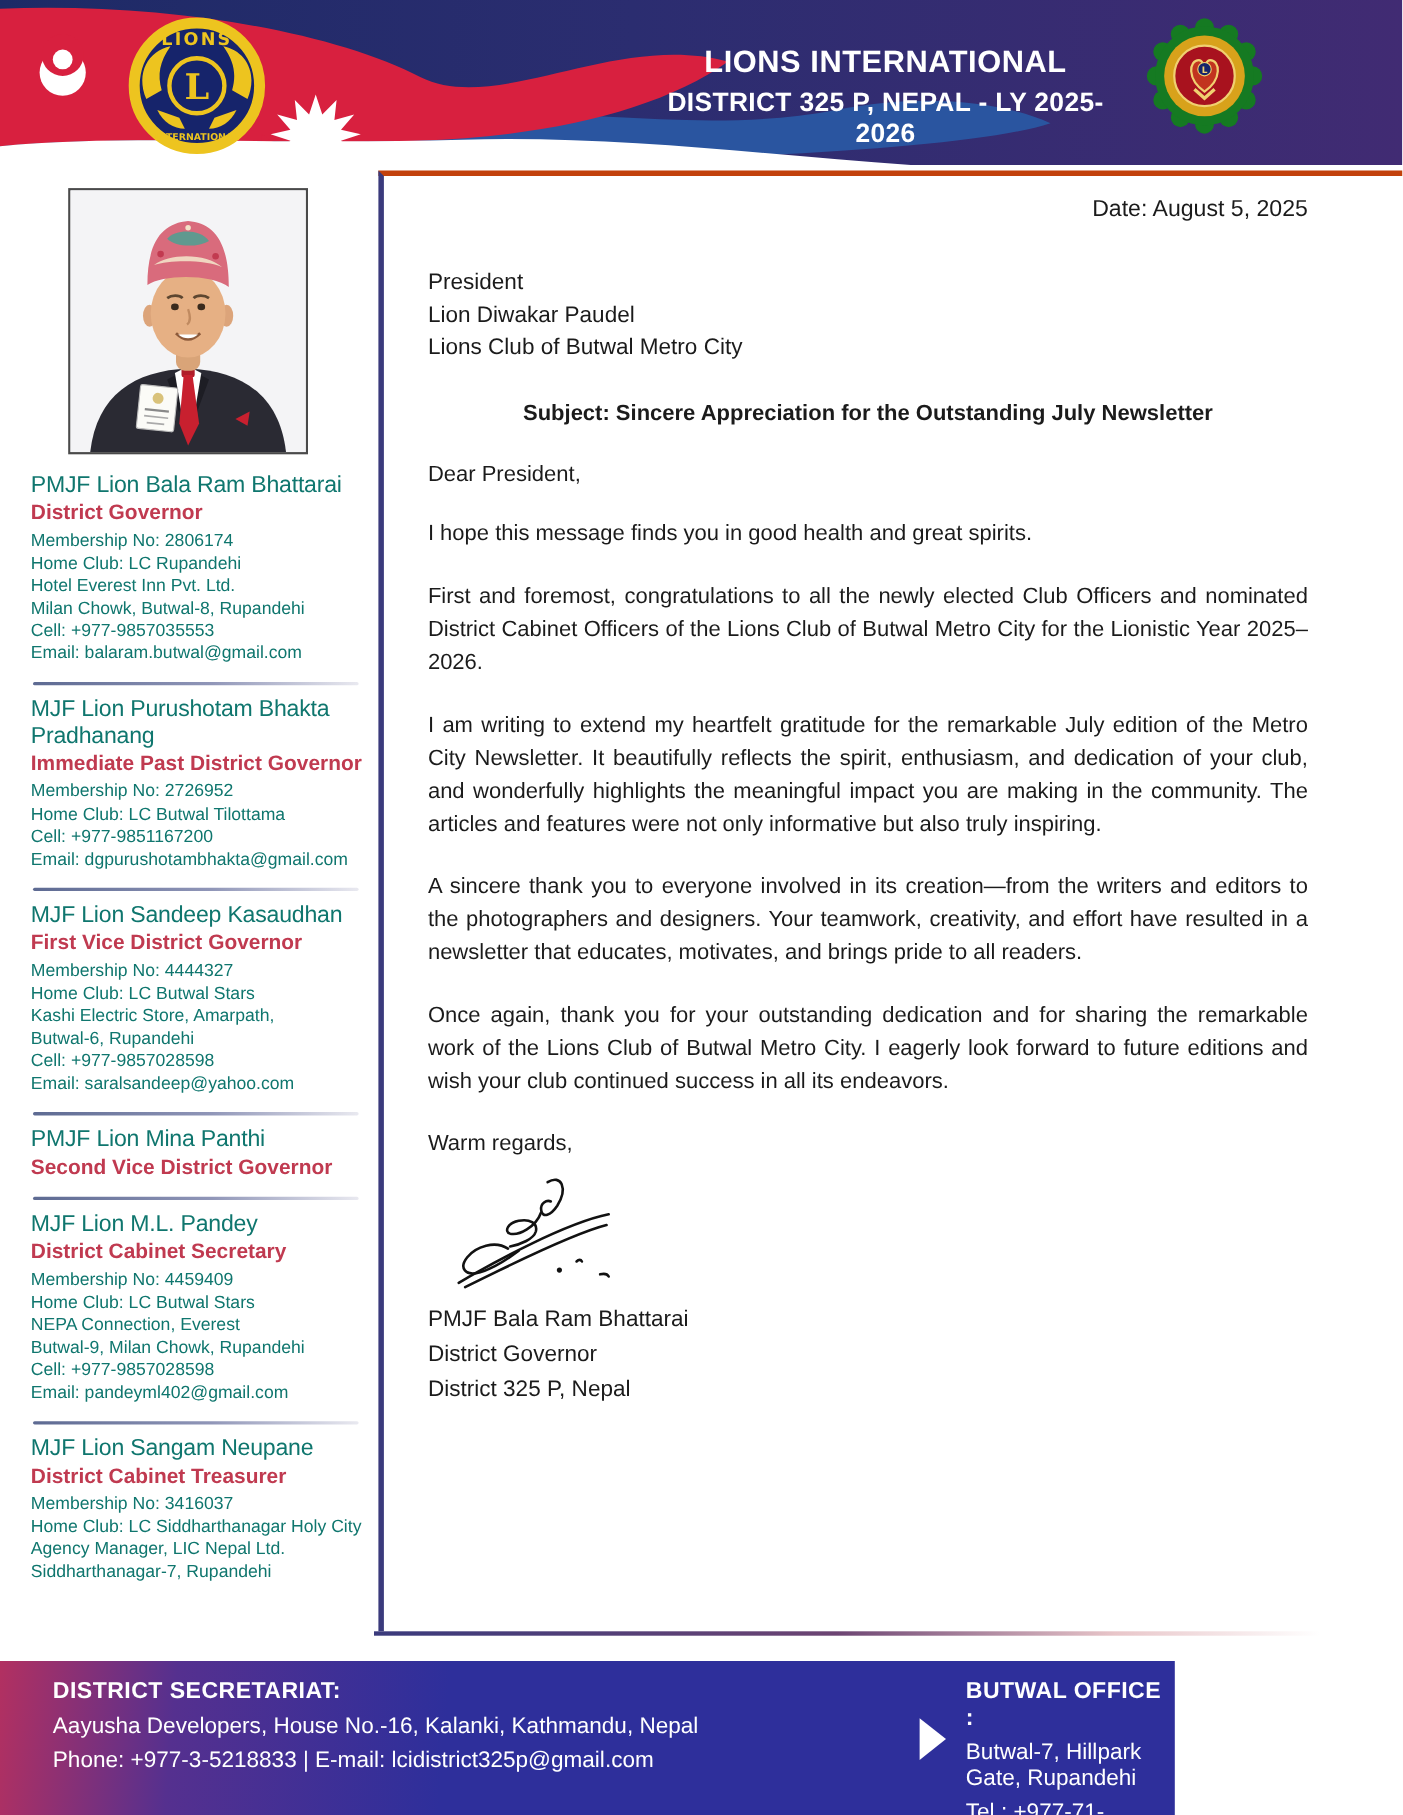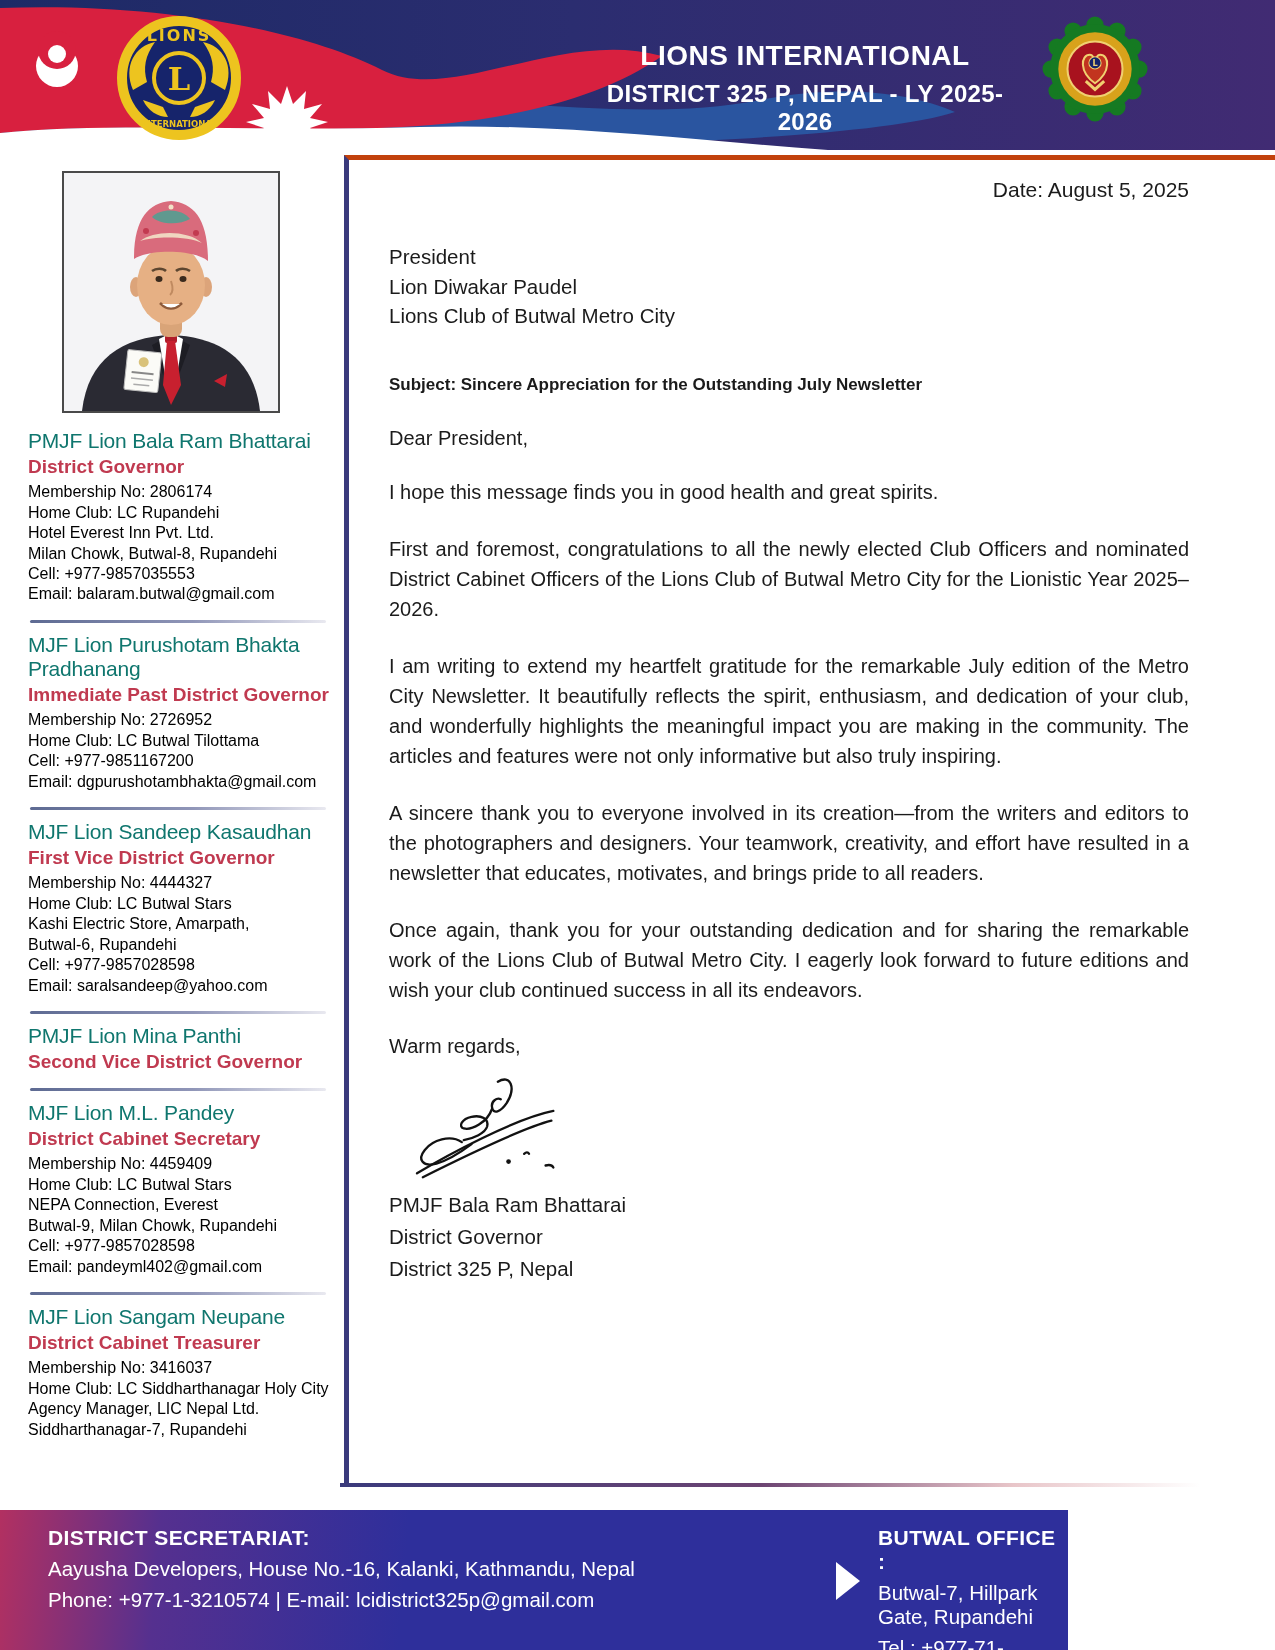--- a/index.html
+++ b/index.html
@@ -16,33 +16,33 @@
   .logo-left{position:absolute;top:8px;left:103px;width:152px;height:140px;}
   .logo-right{position:absolute;top:16px;left:1042px;width:106px;height:106px;}
 
   
   .sidebar{position:absolute;top:163px;left:28px;width:302px;}
   .photo-frame{width:214px;height:238px;margin:8px 0 16px 34px;border:2px solid #4a4a4a;background:#f4f4f6;}
   .officer{margin-top:10px;}
   .officer-name{color:#0f766e;font-weight:normal;font-size:21px;line-height:1.15;letter-spacing:-.2px;}
   .officer-title{color:#c03a50;font-weight:bold;font-size:19px;margin-top:3px;}
   .officer-details{margin-top:4px;}
-  .detail-line{font-size:16px;line-height:1.28;color:#000000;}
+  .detail-line{font-size:16px;line-height:1.28;color:#0f766e;}
   .sep{height:3px;margin:15px 4px 6px 2px;border-radius:2px;
        background:linear-gradient(to right,#5d6a92,#9096b8 55%,#e9e9f0);}
 
   
   .letter{position:absolute;left:344px;top:155px;width:935px;height:1328px;box-sizing:border-box;
           border-top:5px solid #c2410c;border-left:5px solid #3a3a7c;
           padding:12px 90px 11px 40px;}
   .letter-bottom-line{position:absolute;left:340px;top:1483px;width:935px;height:4px;
           background:linear-gradient(to right,#3a3a7c 0%,#6c4472 45%,rgba(190,90,100,.35) 72%,rgba(190,90,100,0) 92%);}
   .date-line{text-align:right;font-size:21px;margin-top:6px;}
   .recipient{margin-top:40px;font-size:20.5px;line-height:1.45;}
-  .subject{margin-top:44px;text-align:left;font-weight:bold;font-size:17px;}
+  .subject{margin-top:34px;text-align:center;font-weight:bold;font-size:20px;}
   .salutation{margin-top:32px;font-size:20px;}
   .paragraphs .para{margin-top:27px;font-size:20px;line-height:1.5;text-align:justify;}
   .closing{margin-top:30px;font-size:20px;}
   .signature{margin:14px 0 0 8px;}
   .sign-block{font-size:20.5px;line-height:1.45;margin-top:2px;}
 
   
   .footer{position:absolute;top:1510px;left:0;width:1068px;height:140px;color:#fff;
           background:linear-gradient(95deg,#b23061 0%,#55308f 15%,#2e2f9b 38%,#2e2f9b 100%);}
   .footer-col-left{position:absolute;left:48px;top:16px;}
@@ -265,21 +265,21 @@
     <div class="sign-block">PMJF Bala Ram Bhattarai</div>
     <div class="sign-block">District Governor</div>
     <div class="sign-block">District 325 P, Nepal</div>
   </div>
   <div class="letter-bottom-line"></div>
 
   <div class="footer">
     <div class="footer-col-left">
       <div class="footer-heading">DISTRICT SECRETARIAT:</div>
       <div class="footer-line">Aayusha Developers, House No.-16, Kalanki, Kathmandu, Nepal</div>
-      <div class="footer-line">Phone: +977-1-3210574 | E-mail: lcidistrict325p@gmail.com</div>
+      <div class="footer-line">Phone: +977-3-5218833 | E-mail: lcidistrict325p@gmail.com</div>
     </div>
     <div class="footer-arrow"></div>
     <div class="footer-col-right">
       <div class="footer-heading">BUTWAL OFFICE :</div>
       <div class="footer-line">Butwal-7, Hillpark Gate, Rupandehi</div>
       <div class="footer-line">Tel.: +977-71-591629</div>
     </div>
   </div>
 
 </div>

